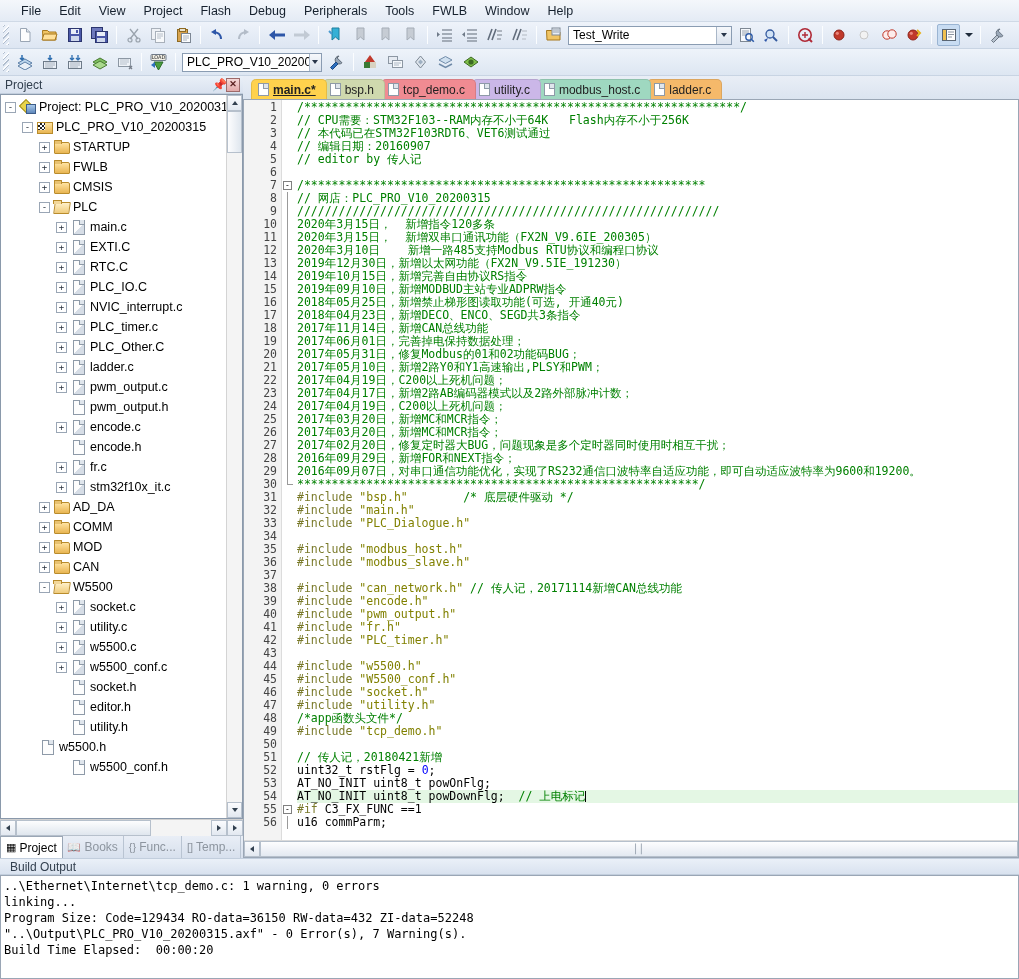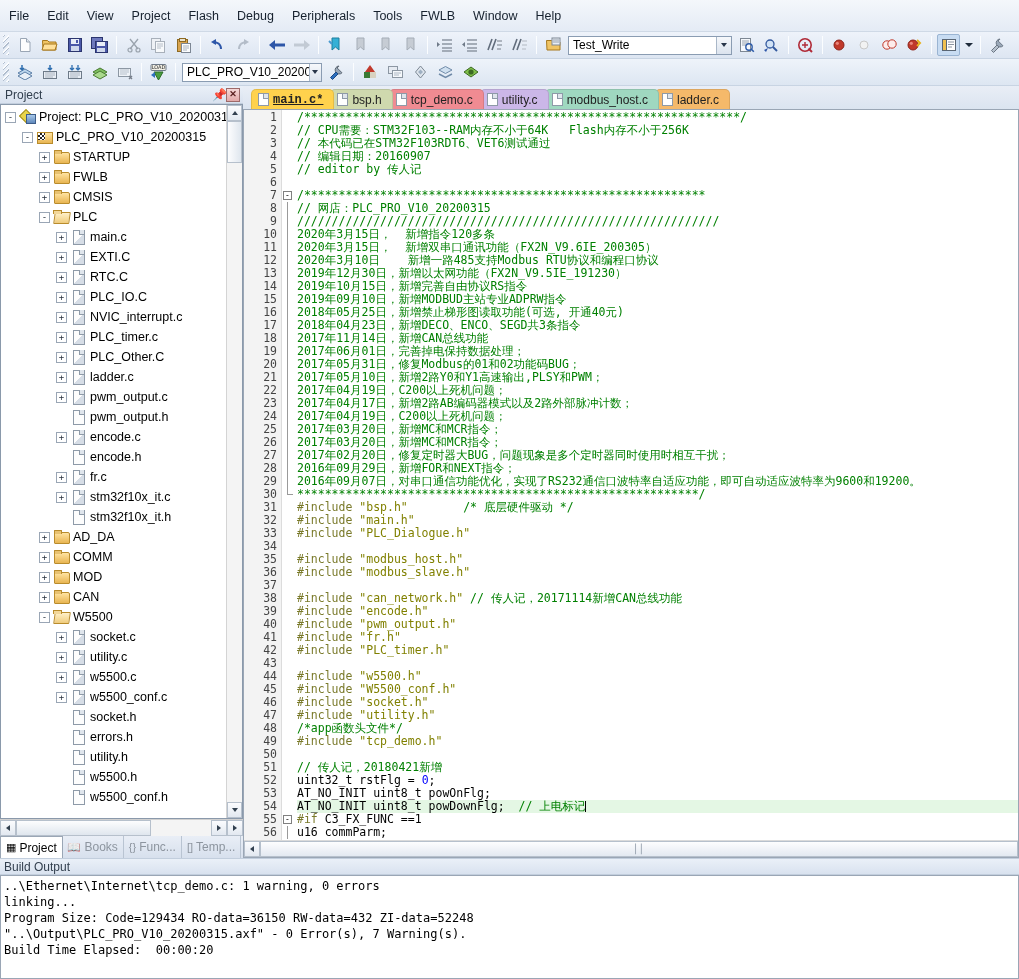--- a/index.html
+++ b/index.html
@@ -12,23 +12,23 @@
     background: #f0f0f0;
   }
   #app {
     width: 1019px; height: 979px;
     display: flex; flex-direction: column;
     background: linear-gradient(#eef2f8, #dce6f2);
   }
 
   
   .menubar {
-    height: 32px;
+    height: 22px;
     display: flex; align-items: center;
-    padding-left: 0;
+    padding-left: 12px;
     background: linear-gradient(#f4f7fb, #e4ebf5);
     border-bottom: 1px solid #cfd9e6;
     flex: 0 0 auto;
   }
   .menubar .mi {
     padding: 2px 9px;
     font-size: 12.5px;
     color: #16212e;
     cursor: default;
     white-space: nowrap;
@@ -303,21 +303,21 @@
   }
   .dtab .ficon {
     width: 11px; height: 13px; background: #fff;
     border: 1px solid #8e9aa8; position: relative; flex: 0 0 11px;
   }
   .dtab .ficon::after {
     content:""; position:absolute; right:0; top:0;
     width:4px;height:4px;background:#dfe5ec;
     border-left:1px solid #8e9aa8;border-bottom:1px solid #8e9aa8;
   }
-  .dtab.active .lbl { font-weight: bold; text-decoration: underline; font-family: Liberation Mono, monospace; }
+  .dtab.active .lbl { font-weight: bold; text-decoration: underline; }
 
   .editor {
     flex: 1 1 auto; display: flex; flex-direction: column;
     background: #fff;
     border: 1px solid #9aa6b5;
     min-height: 0;
     margin: 0;
   }
   .codearea {
     flex: 1 1 auto; display: flex;
@@ -393,21 +393,21 @@
   }
 
   
   .buildpane {
     flex: 0 0 auto;
     display: flex; flex-direction: column;
     background: #e9eff7;
   }
   .build-title {
     height: 17px; display: flex; align-items: center;
-    padding-left: 4px;
+    padding-left: 10px;
     font-size: 12px; color: #33404f;
     background: linear-gradient(#eaf0f8, #d9e2ef);
     border-top: 1px solid #c2cedd;
     border-bottom: 1px solid #c2cedd;
   }
   .build-body {
     background: #fff;
     border: 1px solid #9aa6b5;
     font-family: "DejaVu Sans Mono", monospace;
     font-size: 12px;
@@ -872,25 +872,20 @@
             <div class="trow" style="padding-left: 55px;">
               <span class="tog">+</span>
               <span class="ico filec"></span>
               <span class="tlabel">fr.c</span>
             </div>
             <div class="trow" style="padding-left: 55px;">
               <span class="tog">+</span>
               <span class="ico filec"></span>
               <span class="tlabel">stm32f10x_it.c</span>
             </div>
-            <div class="trow" style="padding-left: 55px;">
-              <span class="tog none"></span>
-              <span class="ico file"></span>
-              <span class="tlabel">stm32f10x_it.h</span>
-            </div>
             <div class="trow" style="padding-left: 38px;">
               <span class="tog">+</span>
               <span class="ico folder"></span>
               <span class="tlabel">AD_DA</span>
             </div>
             <div class="trow" style="padding-left: 38px;">
               <span class="tog">+</span>
               <span class="ico folder"></span>
               <span class="tlabel">COMM</span>
             </div>
@@ -930,28 +925,28 @@
               <span class="tlabel">w5500_conf.c</span>
             </div>
             <div class="trow" style="padding-left: 55px;">
               <span class="tog none"></span>
               <span class="ico file"></span>
               <span class="tlabel">socket.h</span>
             </div>
             <div class="trow" style="padding-left: 55px;">
               <span class="tog none"></span>
               <span class="ico file"></span>
-              <span class="tlabel">errors.h</span>
+              <span class="tlabel">editor.h</span>
             </div>
             <div class="trow" style="padding-left: 55px;">
               <span class="tog none"></span>
               <span class="ico file"></span>
               <span class="tlabel">utility.h</span>
             </div>
-            <div class="trow" style="padding-left: 55px;">
+            <div class="trow" style="padding-left: 24px;">
               <span class="tog none"></span>
               <span class="ico file"></span>
               <span class="tlabel">w5500.h</span>
             </div>
             <div class="trow" style="padding-left: 55px;">
               <span class="tog none"></span>
               <span class="ico file"></span>
               <span class="tlabel">w5500_conf.h</span>
             </div>
           </div>

